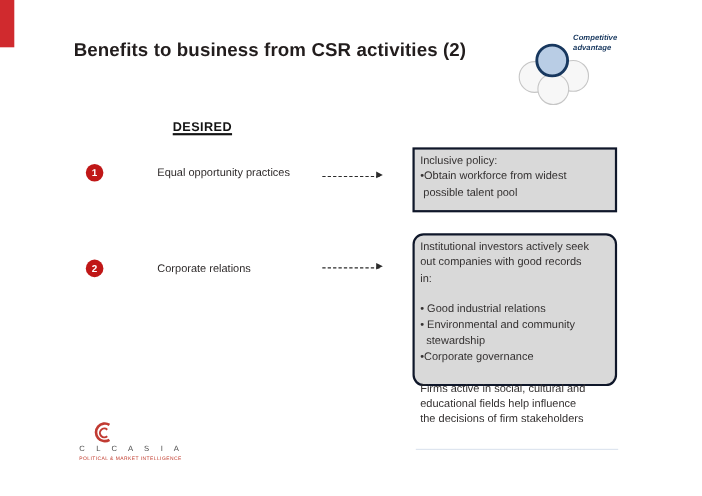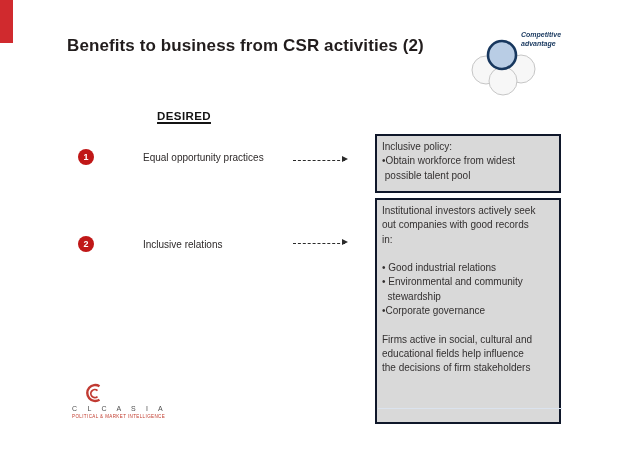--- a/index.html
+++ b/index.html
@@ -109,21 +109,21 @@
     background: #d9d9d9;
     border: 2px solid #0f172a;
     color: #333030;
     font-size: 10px;
     line-height: 14.3px;
     padding: 4px 2px 0 5px;
     white-space: pre-wrap;
     box-sizing: border-box;
   }
   .box-1 { top: 134px; height: 59px; }
-  .box-2 { top: 198px; height: 226px; }
+  .box-2 { top: 212px; height: 139px; border-radius: 10px; }
   .box-shadow-line {
     position: absolute;
     left: 378px; top: 408px;
     width: 184px; height: 1px;
     background: #dbe3ee;
   }
   .logo { position: absolute; left: 70px; top: 382px; width: 90px; }
   .logo-mark { position: absolute; left: 14px; top: 0; }
   .logo-name {
     position: absolute;
@@ -165,21 +165,21 @@
   <div class="num-circle circle-1">1</div>
   <div class="activity-label activity-1">Equal opportunity practices</div>
   <div class="dash-arrow arrow-1">
     <span class="arrow-head"></span>
   </div>
   <div class="benefit-box box-1">Inclusive policy:
 •Obtain workforce from widest
  possible talent pool</div>
 
   <div class="num-circle circle-2">2</div>
-  <div class="activity-label activity-2">Inclusive relations</div>
+  <div class="activity-label activity-2">Corporate relations</div>
   <div class="dash-arrow arrow-2">
     <span class="arrow-head"></span>
   </div>
   <div class="benefit-box box-2">Institutional investors actively seek
 out companies with good records
 in:
 
 • Good industrial relations
 • Environmental and community
   stewardship

